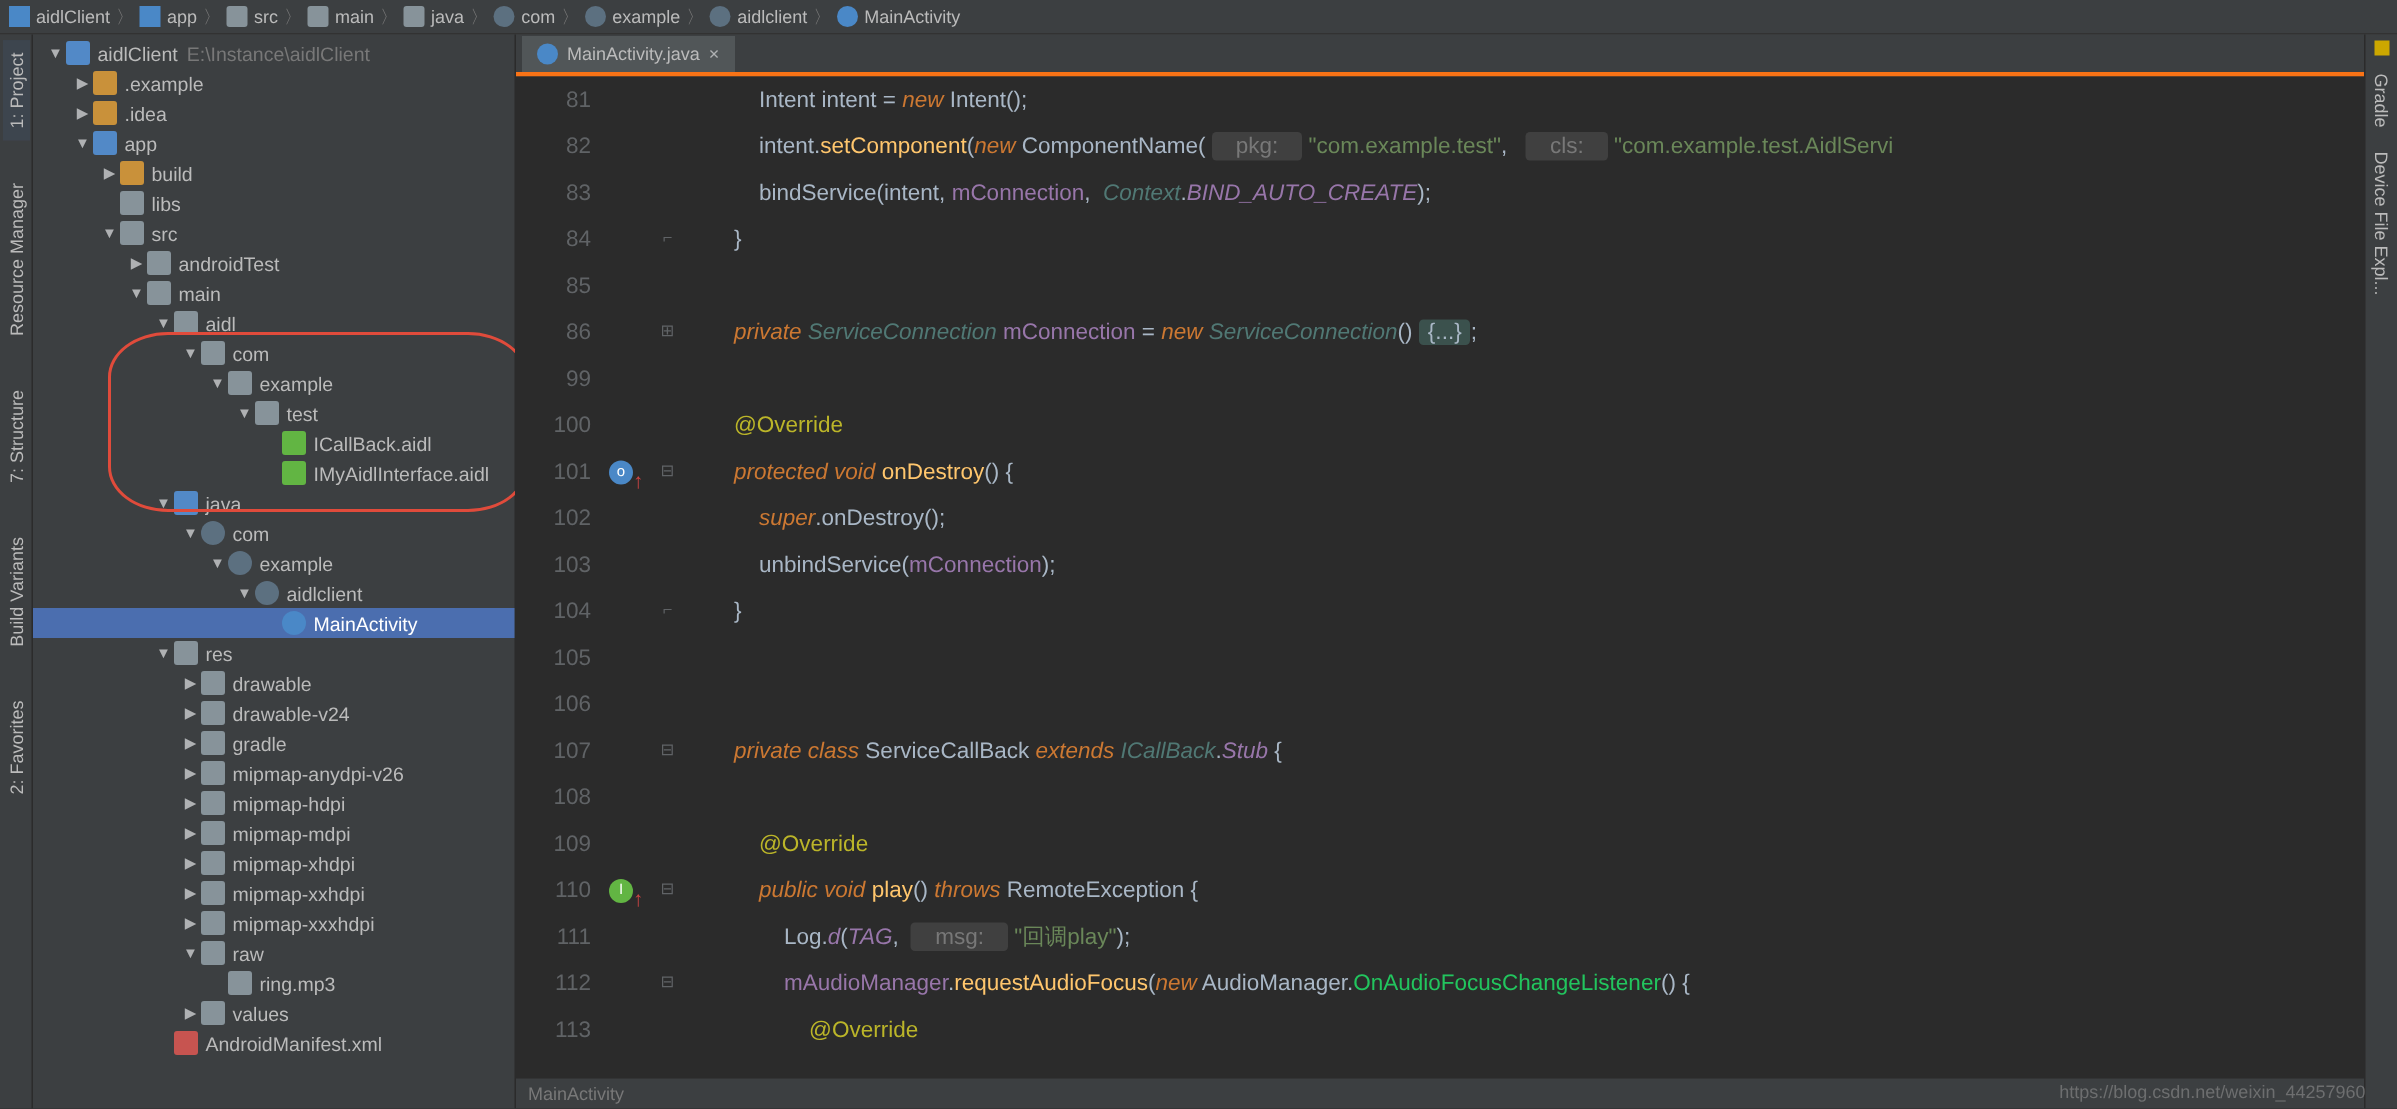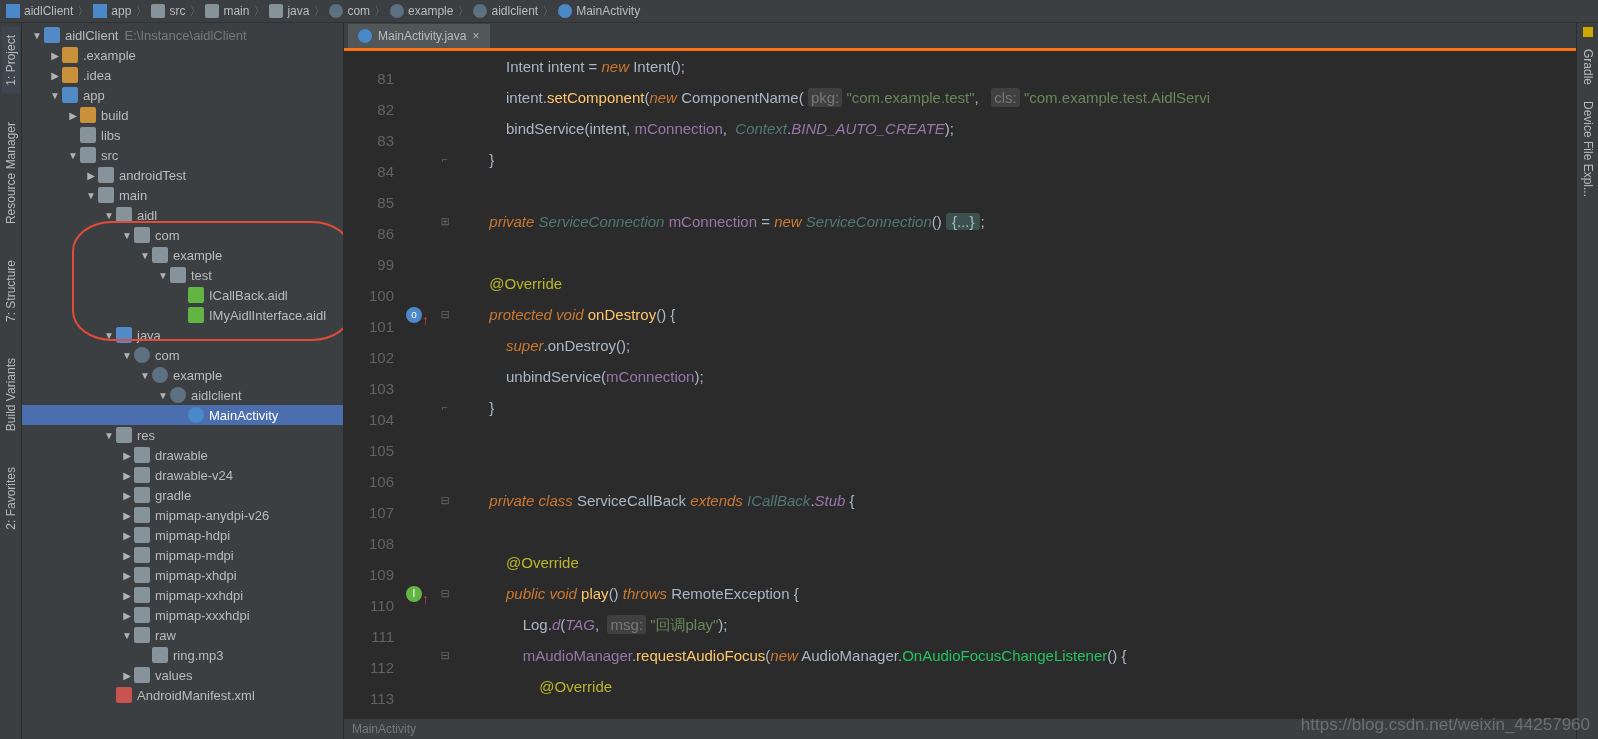--- a/index.html
+++ b/index.html
@@ -48,53 +48,53 @@
 .tree-label { white-space:nowrap; }
 .tree-label .path { color:#787878; margin-left:6px; }
 .red-outline { position:absolute; border:2px solid #e04b3b; border-radius:40px/30px; left:50px; top:198px; width:280px; height:120px; pointer-events:none; }
 
 
 .editor-col { flex:1; display:flex; flex-direction:column; min-width:0; }
 .tabs { height:28px; background:#3c3f41; border-bottom:3px solid #f97316; display:flex; align-items:center; padding-left:4px; }
 .tab { display:flex; align-items:center; gap:6px; padding:4px 10px; background:#515658; color:#bbbbbb; font-size:12px; height:24px; }
 .tab .close { color:#afb1b3; cursor:pointer; }
 .editor { flex:1; display:flex; background:#2b2b2b; font-family:Consolas,monospace; font-size:15px; line-height:31px; overflow:hidden; position:relative; }
-.gutter { width:60px; text-align:right; color:#606366; padding-right:10px; user-select:none;margin-top:12px; }
+.gutter { width:60px; text-align:right; color:#606366; padding-right:10px; user-select:none; }
 .gutter .ln { height:31px; }
 .markers { width:30px; position:relative; }
 .fold { width:22px; color:#606366; font-size:11px; text-align:center; }
 .fold .f { height:31px; display:flex; align-items:center; justify-content:center; }
 .code { flex:1; color:#a9b7c6; white-space:pre; overflow:hidden; }
 .code .cl { height:31px; }
 .kw { color:#cc7832;font-style:italic; }
 .str { color:#6a8759; }
 .type { color:#a9b7c6; }
 .ann { color:#bbb529; }
 .mth { color:#ffc66d; }
 .mth2 { color:#22c55e; }
 .field { color:#9876aa; }
 .it { font-style:italic; color:#9876aa; }
 .it2 { font-style:italic; color:#507874; }
-.param-hint { background:#404040; color:#787878; padding:1px 3px; border-radius:3px; font-style:normal; }
+.param-hint { background:#404040; color:#787878; padding:1px 16px; border-radius:3px; font-style:normal; }
 .fold-pill { background:#3b514d; color:#a9b7c6; padding:0 6px; border-radius:3px; }
 
 
 .right-bar { width:22px; background:#3c3f41; border-left:1px solid #2b2b2b; display:flex; flex-direction:column; align-items:center; }
 .right-bar .strip { width:10px; height:10px; margin:4px 0; }
 .right-bar .y { background:#cca700; }
 .crumb-bar { height:20px; font-size:12px; color:#787878; padding-left:8px; display:flex; align-items:center; }
 
 
 .mk { position:absolute; left:2px; width:16px; height:16px; border-radius:8px; font-size:10px; color:#fff; text-align:center; line-height:16px; }
 .mk-blue { background:#4a88c7; }
 .mk-green { background:#62b543; }
 .mk-arrow { color:#cc4444; position:absolute; left:18px; font-size:14px; }
 
 
-.wm { position:absolute; right:8px; bottom:4px; color:#9e9e9e80; font-size:17px; }
+.wm { position:absolute; right:21px; bottom:4px; color:#9e9e9e80; font-size:12px; }
 
 </style>
 </head>
 <body>
 
 <div class="breadcrumb" id="breadcrumb">
     <span class="item">
       <span class="bc-icon folder-mod"></span>
       <span>aidlClient</span>
     </span>

